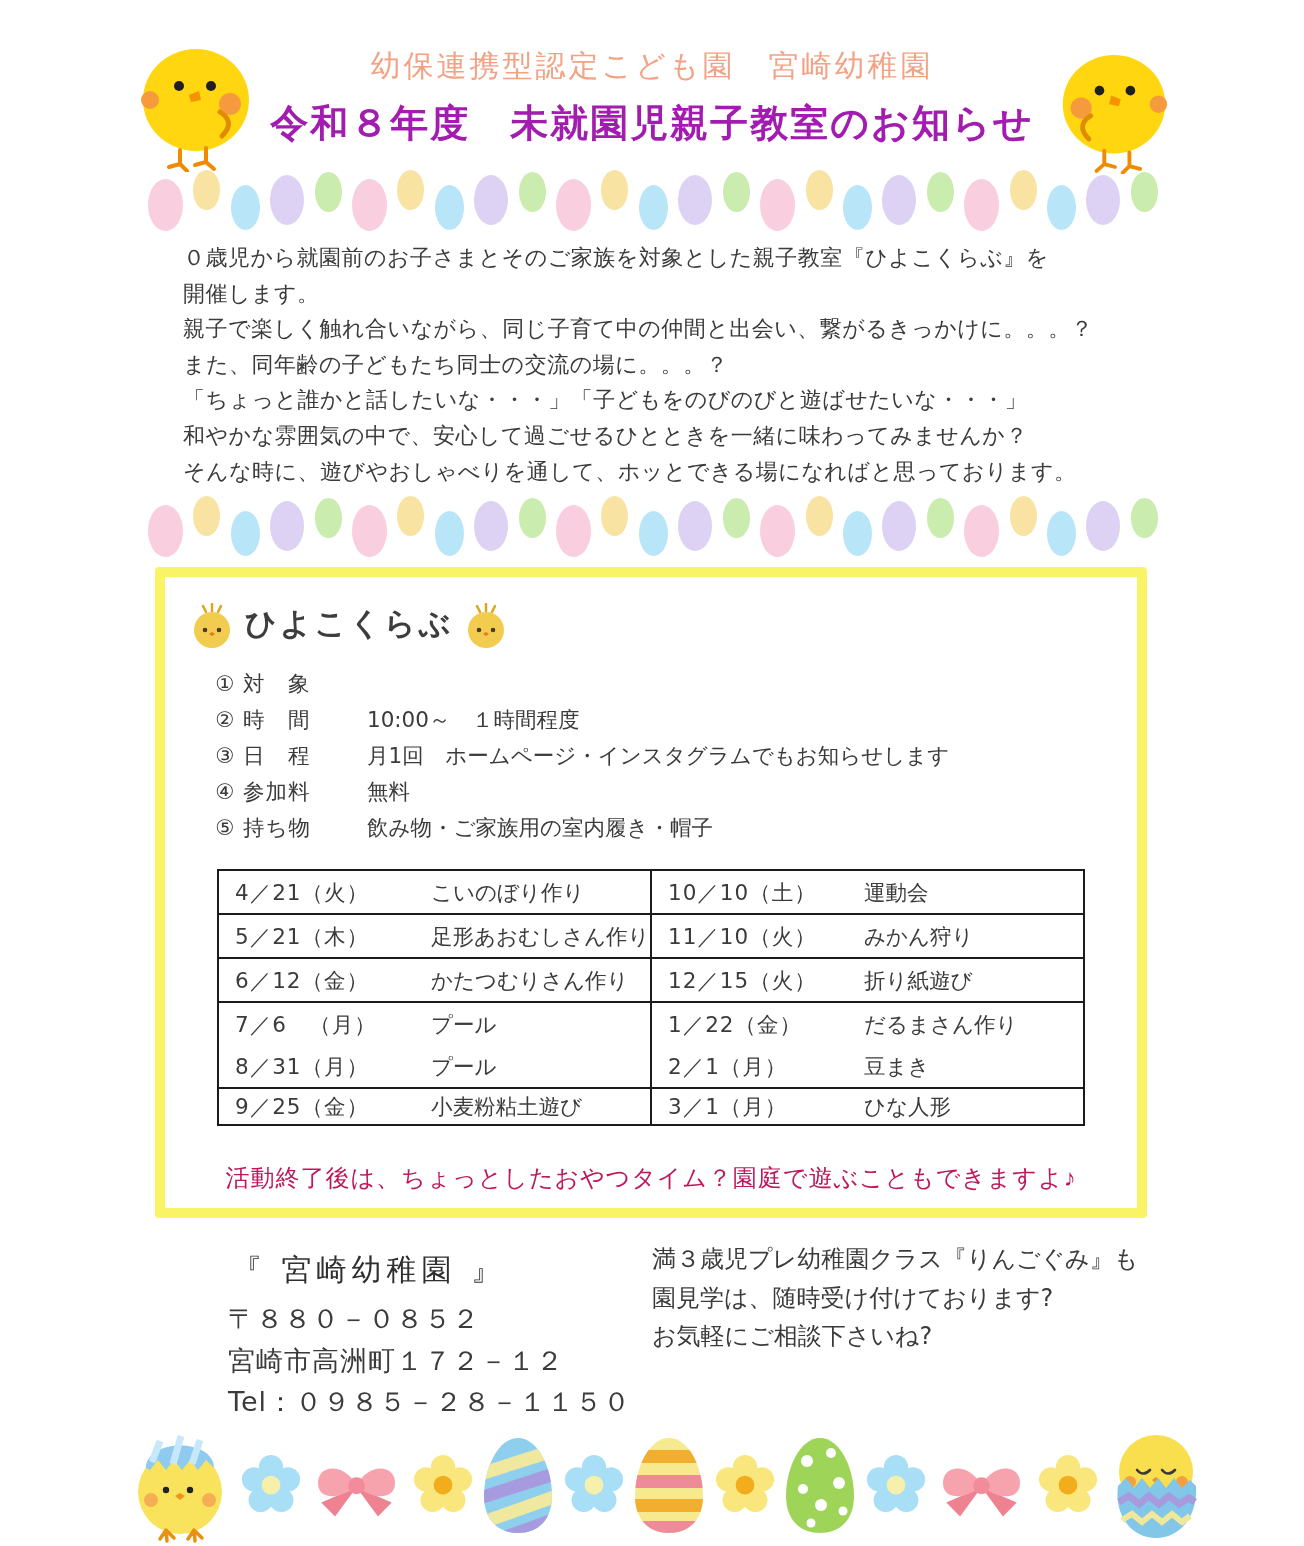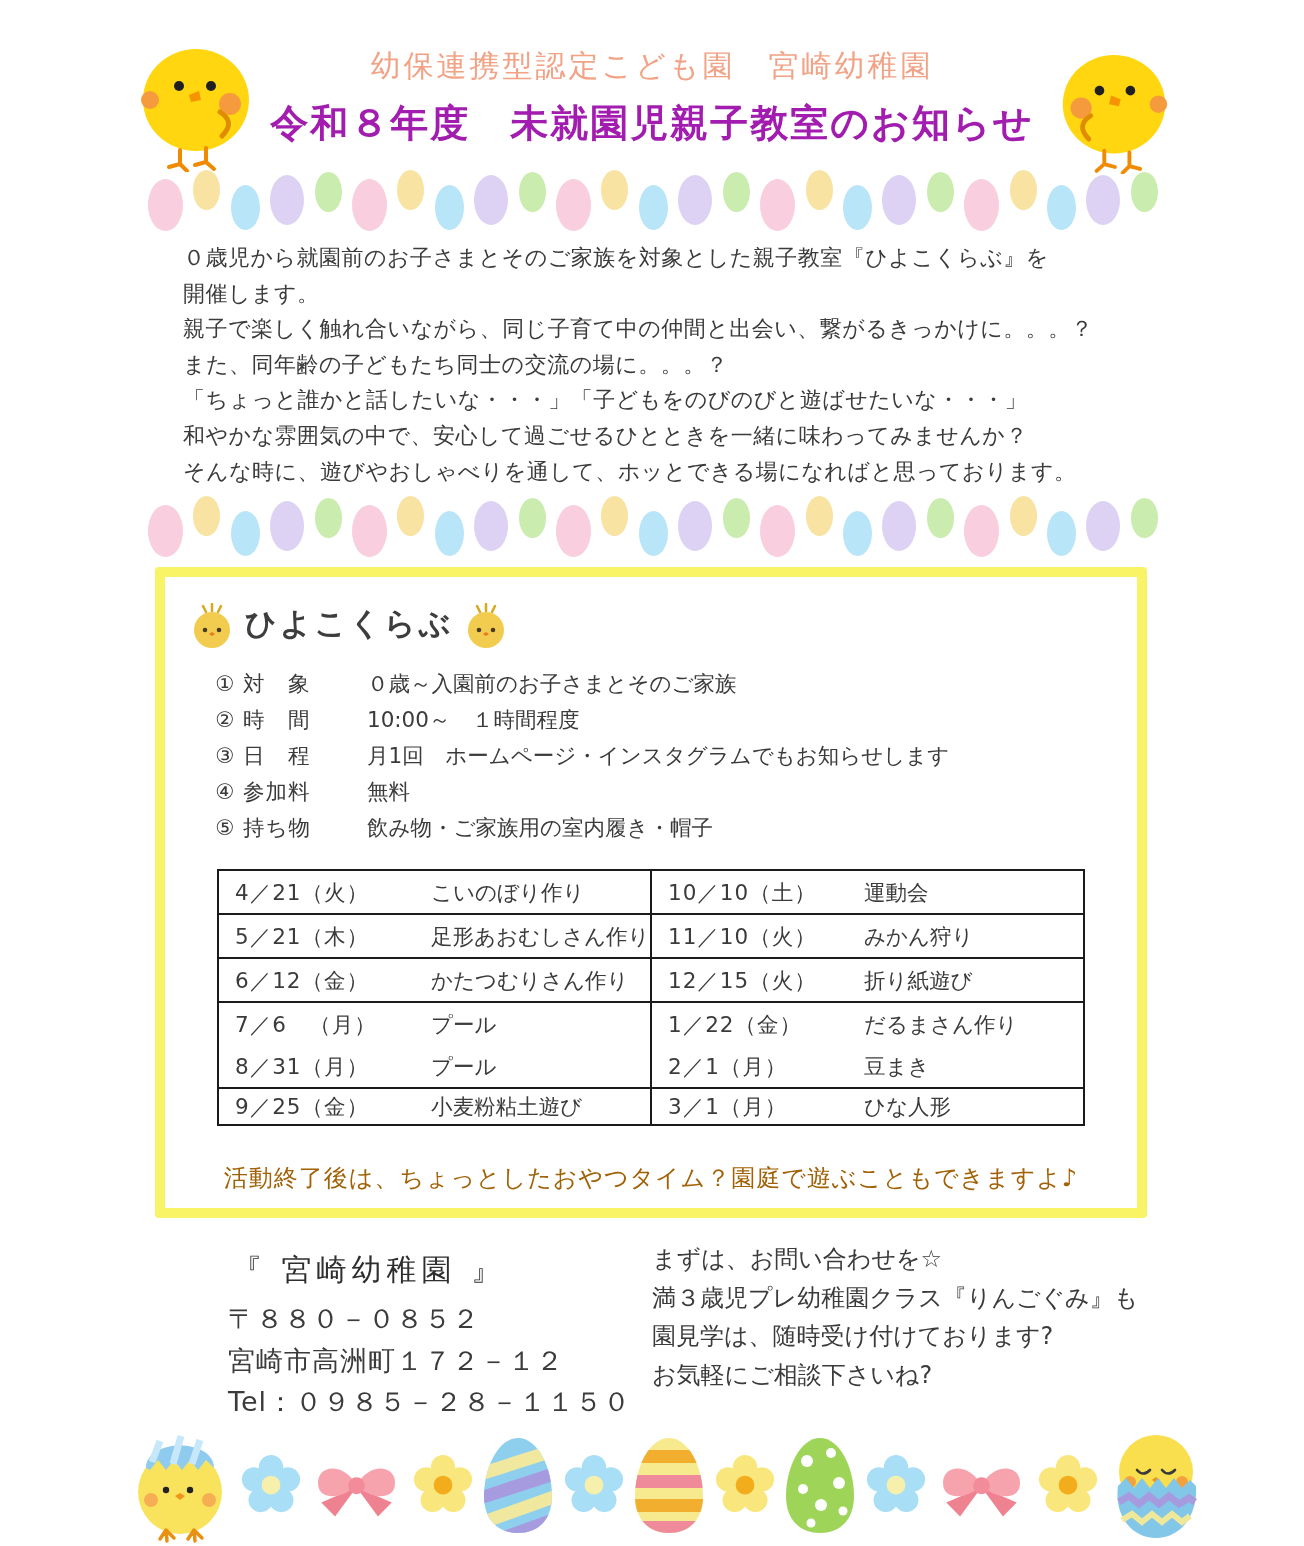--- a/index.html
+++ b/index.html
@@ -41,21 +41,21 @@
 
   
   .sched{position:absolute;top:292px;left:52px;width:868px;border-collapse:collapse;
          table-layout:fixed;}
   .sched td{border:2px solid #1b1b1b;padding:0;vertical-align:middle;}
   .cell{display:flex;align-items:center;height:42px;padding-left:16px;font-size:21.5px;}
   .row-last .cell{height:35px;}
   .cdate{width:196px;flex:none;letter-spacing:1px;}
 
   .note{position:absolute;top:585px;left:0;width:100%;text-align:center;
-        font-size:24px;color:#a16207;letter-spacing:1px;}
+        font-size:24px;color:#be185d;letter-spacing:1px;font-family:Liberation Serif, serif;}
 
   
   .footer-left-title{position:absolute;left:232px;top:1250px;font-size:30px;
         letter-spacing:5px;color:#2e2e2e;}
   .footer-address{position:absolute;left:228px;top:1298px;font-size:27px;
         line-height:41.5px;letter-spacing:1px;}
   .footer-right{position:absolute;left:652px;top:1240px;width:520px;font-size:24px;
         line-height:38.5px;}
 
   
@@ -195,21 +195,20 @@
           <circle cx="14" cy="27" r="2.3" fill="#4a3a26"></circle>
           <circle cx="28" cy="27" r="2.3" fill="#4a3a26"></circle>
           <path d="M18,31 l3,-2 l3,2 l-3,2 z" fill="#E87A20"></path>
         </svg>
       </span>
     </div>
 
     <div class="club-list">
       <div class="club-item">
         <span class="club-label">① 対　象</span>
-        <span>０歳～入園前のお子さまとそのご家族</span>
       </div>
       <div class="club-item">
         <span class="club-label">② 時　間</span>
         <span>10:00～　１時間程度</span>
       </div>
       <div class="club-item">
         <span class="club-label">③ 日　程</span>
         <span>月1回　ホームページ・インスタグラムでもお知らせします</span>
       </div>
       <div class="club-item">
@@ -308,21 +307,20 @@
     <div class="note">活動終了後は、ちょっとしたおやつタイム？園庭で遊ぶこともできますよ♪</div>
   </div>
 
   <div class="footer-left-title">『 宮崎幼稚園 』</div>
   <div class="footer-address">
     <div>〒８８０－０８５２</div>
     <div>宮崎市高洲町１７２－１２</div>
     <div>Tel：０９８５－２８－１１５０</div>
   </div>
   <div class="footer-right">
-    <div>まずは、お問い合わせを☆</div>
     <div>満３歳児プレ幼稚園クラス『りんごぐみ』も</div>
     <div>園見学は、随時受け付けております?</div>
     <div>お気軽にご相談下さいね?</div>
   </div>
 
   <div class="bottom-decor">
       <span class="decor-item">
         <svg width="104" height="118" viewBox="0 0 104 118">
           <circle cx="52" cy="66" r="42" fill="#FAE35C"></circle>
           <g stroke="#E89010" stroke-width="3.5" stroke-linecap="round" fill="none">

